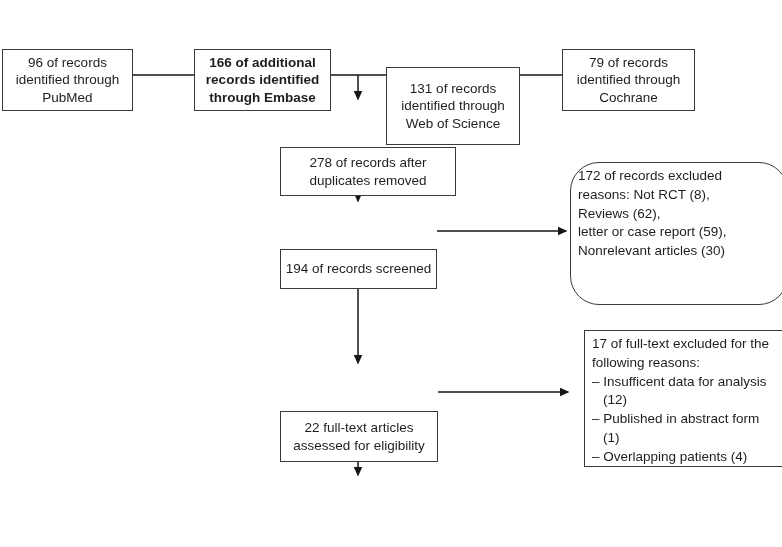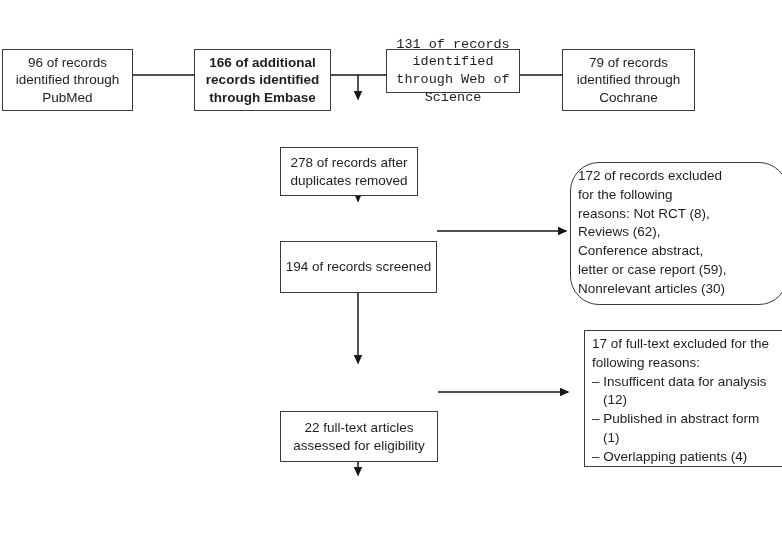--- a/index.html
+++ b/index.html
@@ -74,47 +74,45 @@
   </svg>
 
   <div class="box center" style="left:2px; top:5px; width:131px; height:62px;">
     <span>96 of records identified through PubMed</span>
   </div>
 
   <div class="box center" style="left:194px; top:5px; width:137px; height:62px;font-weight:bold;">
     <span>166 of additional records identified through Embase</span>
   </div>
 
-  <div class="box center" style="left:386px; top:5px; width:134px; height:44px;font-family:Liberation Mono, monospace;">
+  <div class="box center" style="left:386px; top:23px; width:134px; height:78px;">
     <span>131 of records identified through Web of Science</span>
   </div>
 
   <div class="box center" style="left:562px; top:5px; width:133px; height:62px;">
     <span>79 of records identified through Cochrane</span>
   </div>
 
-  <div class="box center" style="left:280px; top:103px; width:138px; height:49px;">
+  <div class="box center" style="left:280px; top:103px; width:176px; height:49px;">
     <span>278 of records after duplicates removed</span>
   </div>
 
-  <div class="box center" style="left:280px; top:197px; width:157px; height:52px;">
+  <div class="box center" style="left:280px; top:205px; width:157px; height:40px;">
     <span>194 of records screened</span>
   </div>
 
   <div class="box center" style="left:280px; top:367px; width:158px; height:51px;align-items:center;">
     <span>22 full-text articles assessed for eligibility</span>
   </div>
 
 
   <div class="box leftalign" style="left:570px; top:162px; width:218px; height:143px;border-radius:29px;">
     <div>172 of records excluded</div>
-    <div>for the following</div>
     <div>reasons: Not RCT (8),</div>
     <div>Reviews (62),</div>
-    <div>Conference abstract,</div>
     <div>letter or case report (59),</div>
     <div>Nonrelevant articles (30)</div>
   </div>
 
   <div class="box leftalign" style="left:572px; top:330px; width:200px; height:137px;margin-left:12px;">
     <div>17 of full-text excluded for the following reasons:</div>
     <div class="bullet">– Insufficent data for analysis (12)</div>
     <div class="bullet">– Published in abstract form (1)</div>
     <div class="bullet">– Overlapping patients (4)</div>
   </div>

